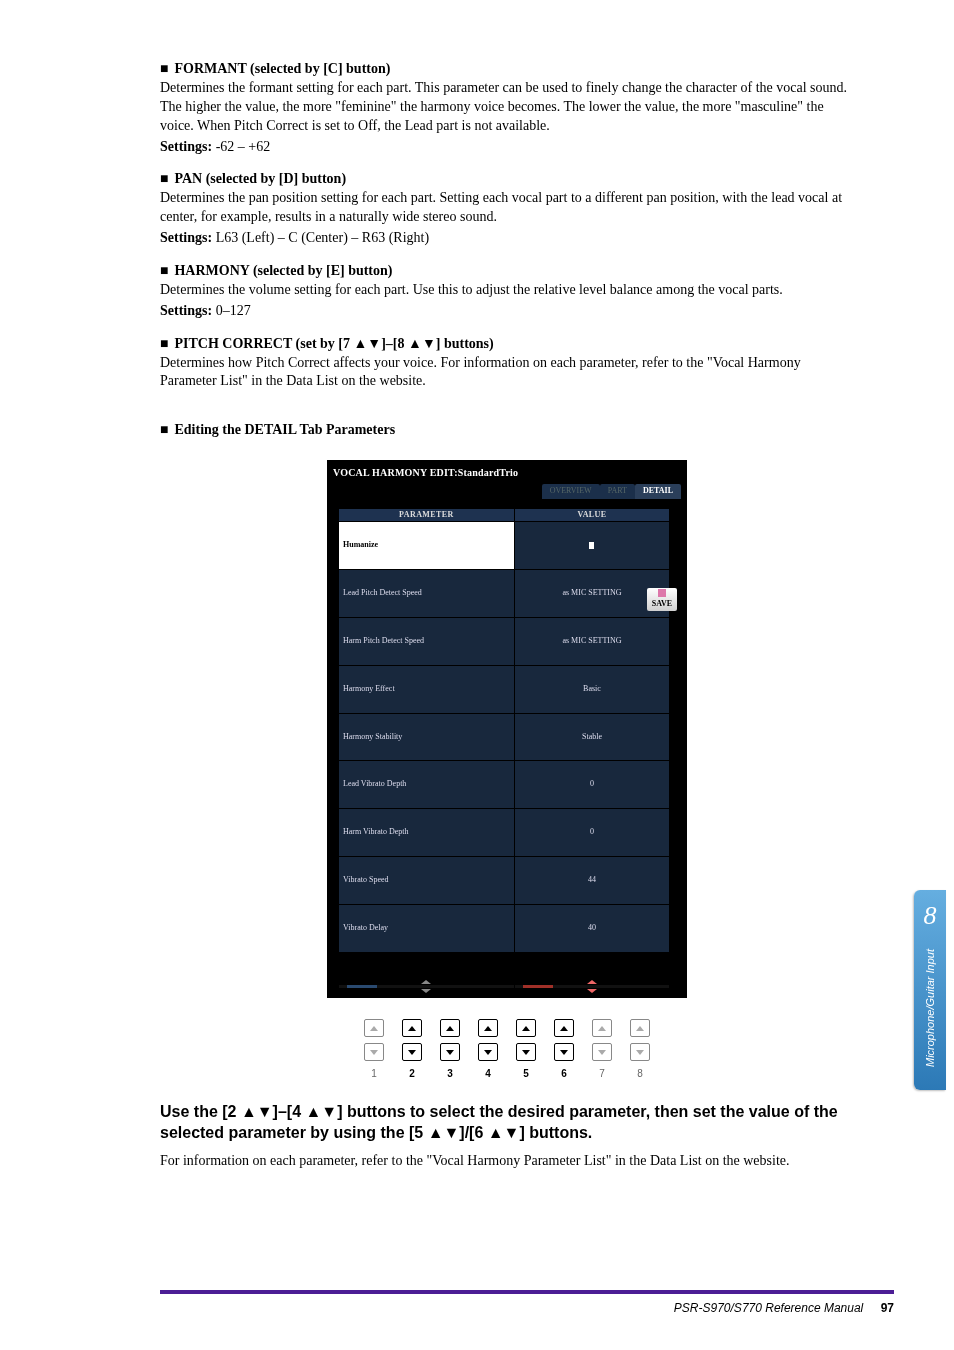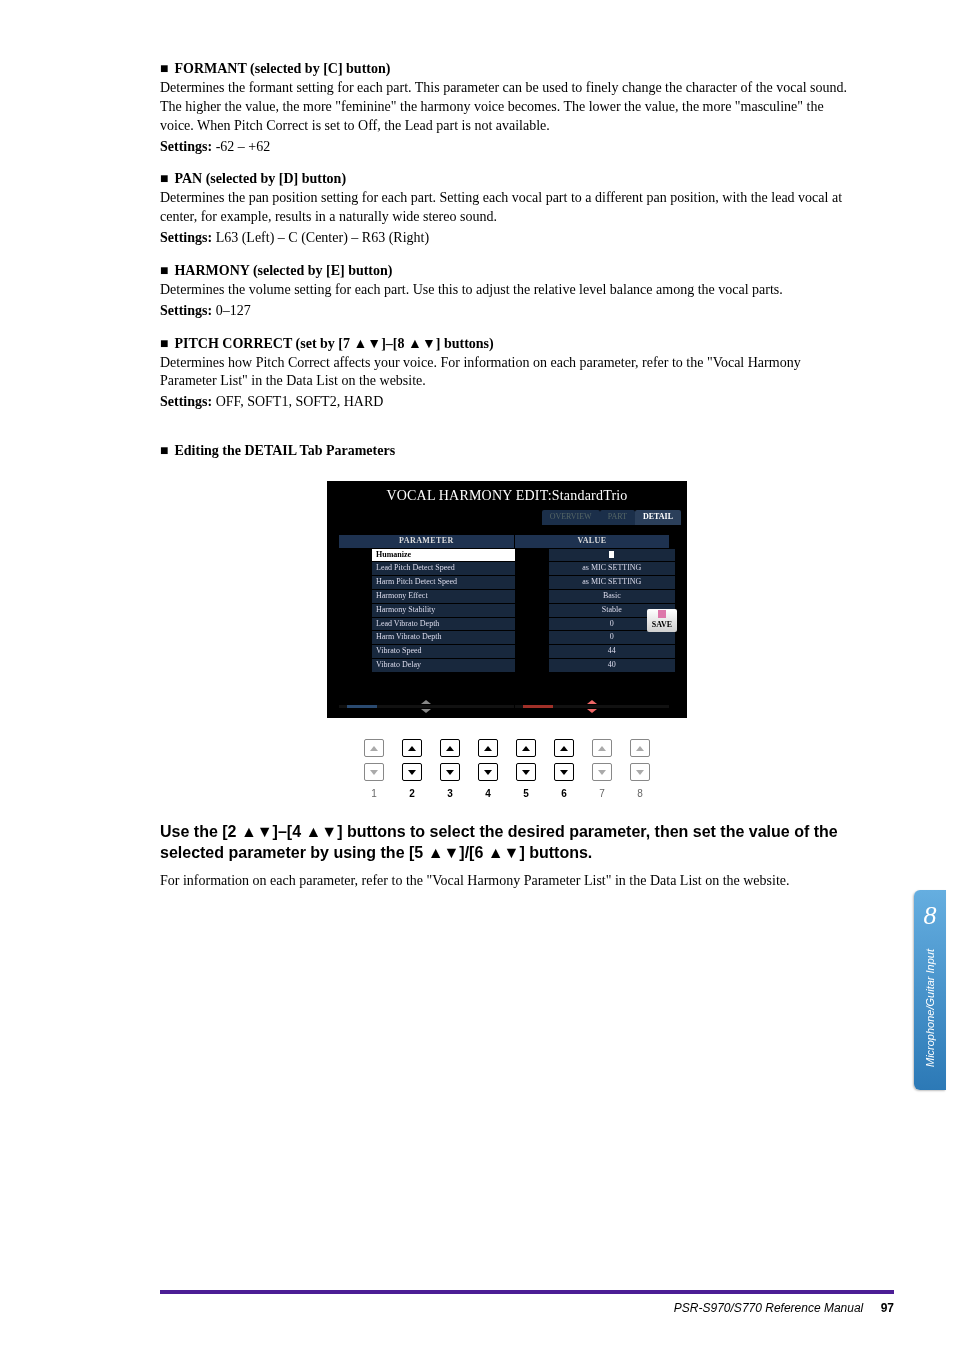--- a/index.html
+++ b/index.html
@@ -28,32 +28,32 @@
   .shot {
     display: inline-block;
     width: 360px;
     background: #000;
     padding: 6px 6px 10px 6px;
     color: #fff;
     font-family: Georgia, "Times New Roman", serif;
     font-size: 9px;
     position: relative;
   }
-  .shot-title { text-align: center; font-weight: normal; font-size: 14px; margin-bottom: 4px; font-family: "Times New Roman", serif; letter-spacing: 0.2px; }
+  .shot-title { text-align: left; font-weight: bold; font-size: 10px; margin-bottom: 4px; font-family: "Times New Roman", serif; letter-spacing: 0.2px; }
   .tabs { display: flex; justify-content: flex-end; margin-bottom: 10px; }
   .tab { background: #1b2f4a; color: #aaa; font-size: 8px; padding: 2px 8px; margin-right: 0; border-radius: 2px 2px 0 0; }
   .tab.dim { color: #566; }
   .tab.active { background: #2b3f5a; color: #fff; font-weight: bold; }
   .panel { background: #000; padding: 0 6px; }
   .col-headers { display: flex; margin-bottom: 1px; }
   .col-h { background: #1e3250; color: #ddd; font-size: 8px; text-align: center; padding: 1px 0; font-weight: bold; letter-spacing: 0.4px; }
   .col-h.param { width: 52%; margin-right: 1px; }
   .col-h.value { width: 46%; }
   .row { display: flex; margin-bottom: 1px; }
-  .row .cell { background: #18283d; color: #dde; font-size: 8px; padding: 1px 4px; margin-left: 33px; }
+  .row .cell { background: #18283d; color: #dde; font-size: 8px; padding: 18px 4px; }
   .row .cell.p { width: 52%; margin-right: 1px; text-align: left; }
   .row .cell.v { width: 46%; text-align: center; }
   .row.sel .cell { background: #fff; color: #000; font-weight: bold; }
   .row.sel .cell.v { background: #18283d; color: #fff; position: relative; }
   .sel-mark { display:inline-block; width:5px; height:7px; background:#fff; vertical-align:middle; }
   .scrolltrack { display: flex; margin-top: 2px; }
   .st { height: 3px; background: #111; }
   .st.p { width: 52%; margin-right: 1px; position: relative; }
   .st.v { width: 46%; position: relative; }
   .arrow-up, .arrow-down { width:0; height:0; border-left:5px solid transparent; border-right:5px solid transparent; position:absolute; left:50%; transform:translateX(-50%); }
@@ -167,23 +167,20 @@
     <span class="settings-label">Settings:</span><span> 0–127</span>
   </div>
 </div>
 
 <div class="section">
   <div class="h-line">
     <span class="bullet">■</span>
     <span class="h-title">PITCH CORRECT (set by [7 ▲▼]–[8 ▲▼] buttons)</span>
   </div>
   <div class="body">Determines how Pitch Correct affects your voice. For information on each parameter, refer to the "Vocal Harmony Parameter List" in the Data List on the website.</div>
-  <div class="settings-line">
-    <span class="settings-label">Settings:</span><span> OFF, SOFT1, SOFT2, HARD</span>
-  </div>
 </div>
 
 <div class="h-line detail-heading">
   <span class="bullet">■</span>
   <span>Editing the DETAIL Tab Parameters</span>
 </div>
 
 <div class="shot-wrap">
   <div class="shot">
     <div class="shot-title">VOCAL HARMONY EDIT:StandardTrio</div>

